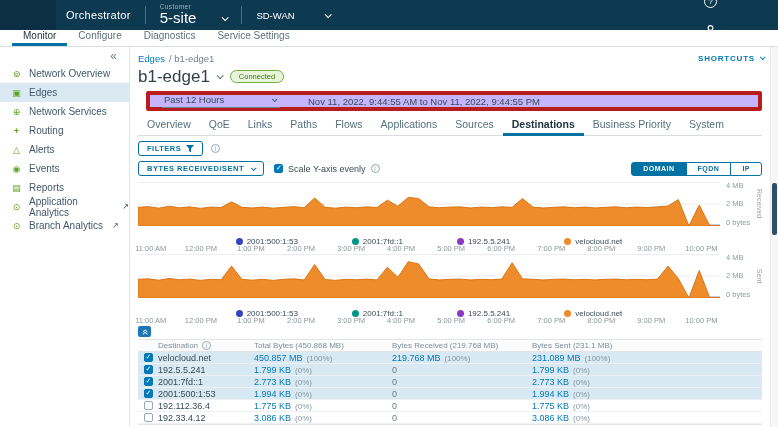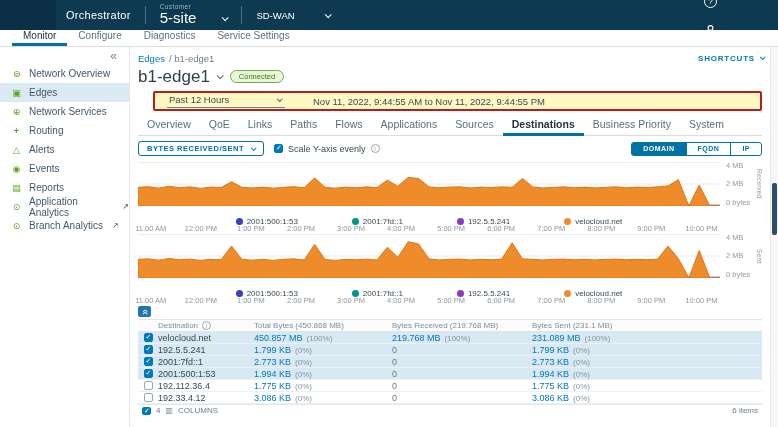--- a/index.html
+++ b/index.html
@@ -44,21 +44,21 @@
   .crumb-link { color:#0079b8; cursor:pointer; }
   .crumb-rest { color:#6d7d87; margin-left:4px; }
   .shortcuts { margin-left:auto; color:#0079b8; font-size:8px; font-weight:bold; letter-spacing:.8px; display:flex; align-items:center; cursor:pointer; }
   .shortcuts .chev { width:4px; height:4px; margin-left:5px; }
 
   .title-row { height:23px; display:flex; align-items:center; gap:8px; }
   .page-title { font-size:17px; font-weight:400; color:#333f48; display:flex; align-items:center; }
   .page-title .chev { color:#56707c; margin-left:7px; }
   .pill { font-size:7.5px; color:#3f7a0a; background:#e8f4dc; border:1px solid #6fae3a; border-radius:8px; padding:1px 8px; line-height:1.3; }
 
-  .timebar { height:20px; background:#fef9c3; border:2px solid #b91c1c; border-radius:2px; display:flex; align-items:center; margin:3px 2px 5px 15px; padding-left:12px; }
+  .timebar { height:20px; background:#c4b5fd; border:4px solid #b91c1c; border-radius:2px; display:flex; align-items:center; margin:3px 2px 5px 8px; padding-left:12px; }
   .time-select { display:flex; align-items:center; border-bottom:1px solid #67828f; padding:0 4px 2px 2px; font-size:9.5px; color:#394a54; width:118px; justify-content:space-between; cursor:pointer; }
   .time-select .chev { width:4px; height:4px; color:#4a5b65; }
   .timespan { margin-left:28px; font-size:9.5px; color:#394a54; }
 
   .tabsrow { display:flex; border-bottom:1px solid #d9dde0; margin-right:2px; }
   .p-tab { font-size:10.5px; color:#56707c; padding:2px 9px 3px; border-bottom:3px solid transparent; margin-bottom:-1px; cursor:pointer; white-space:nowrap; }
   .p-tab.active { color:#22343f; font-weight:bold; border-bottom-color:#0072a3; }
 
   .filters-row { margin-top:5px; display:flex; align-items:center; gap:8px; }
   .btn-outline { border:1px solid #0072a3; border-radius:3px; color:#0072a3; font-size:7.5px; font-weight:bold; letter-spacing:.5px; padding:2px 8px; background:#fff; display:flex; align-items:center; gap:5px; height:15px; cursor:pointer; }
@@ -238,20 +238,29 @@
         <span class="p-tab">Links</span>
         <span class="p-tab">Paths</span>
         <span class="p-tab">Flows</span>
         <span class="p-tab">Applications</span>
         <span class="p-tab">Sources</span>
         <span class="p-tab active">Destinations</span>
         <span class="p-tab">Business Priority</span>
         <span class="p-tab">System</span>
       </div>
 
+      <div class="filters-row">
+        <span class="btn-outline">
+          <span>FILTERS</span>
+          <svg width="8" height="8" viewBox="0 0 8 8">
+              <path d="M0 0h8L5 3.6V7.2L3 6V3.6Z" fill="#0072a3"></path>
+            </svg>
+        </span>
+        <span class="info">i</span>
+      </div>
 
       <div class="controls-row">
         <span class="btn-outline">
           <span>BYTES RECEIVED/SENT</span>
           <span class="chev"></span>
         </span>
         <span class="check-group">
           <span class="cb on"></span>
           <span>Scale Y-axis evenly</span>
           <span class="info">i</span>

